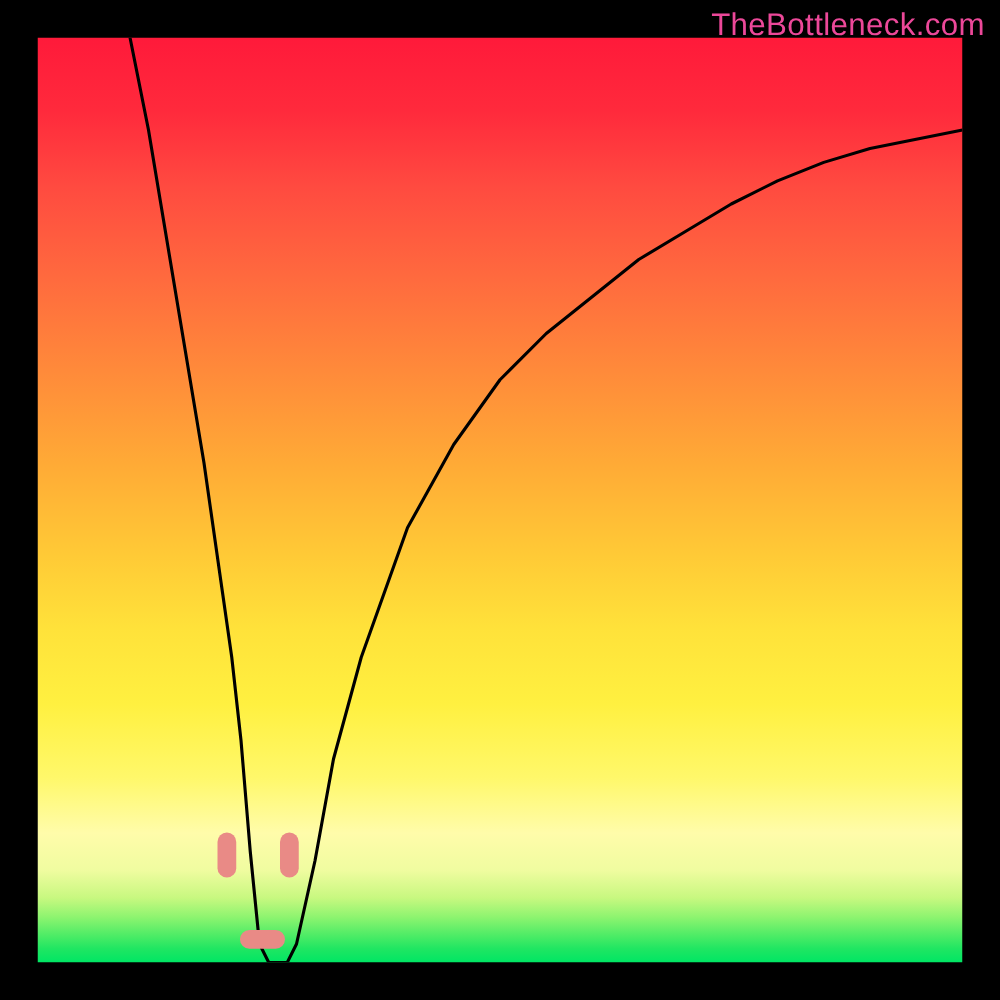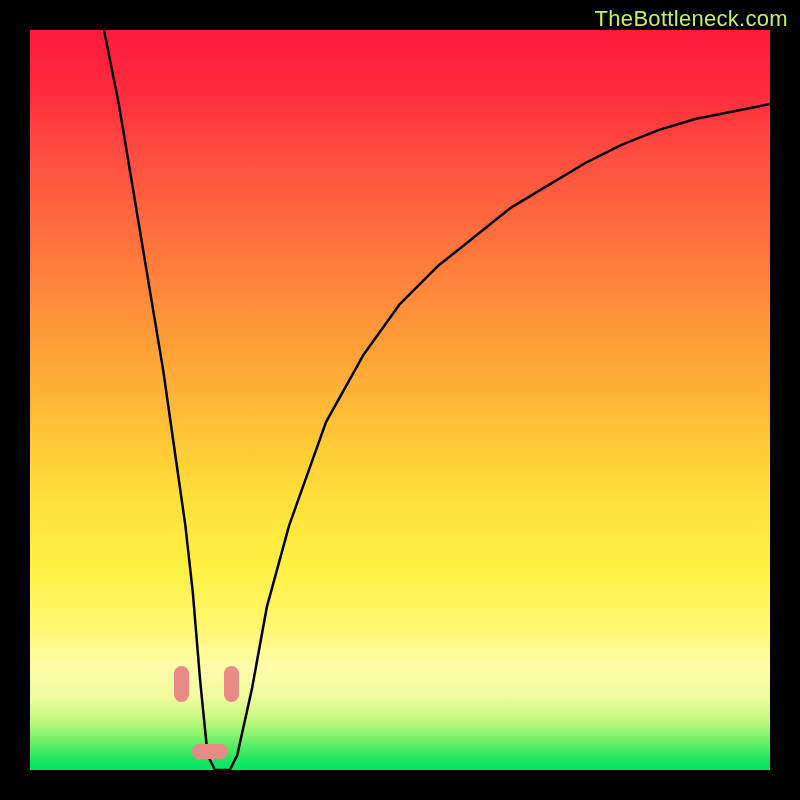--- a/index.html
+++ b/index.html
@@ -7,22 +7,22 @@
     width: 800px;
     height: 800px;
     background: #000;
     position: relative;
     font-family: Arial, Helvetica, sans-serif;
   }
   .watermark {
     position: absolute;
     top: 6px;
     right: 12px;
-    color: #bef264;
-    font-size: 22px;
+    color: #ec4899;
+    font-size: 25px;
     font-weight: 500;
     z-index: 10;
     letter-spacing: 0.3px;
   }
   .plot-area {
     position: absolute;
     left: 30px;
     top: 30px;
     width: 740px;
     height: 740px;

